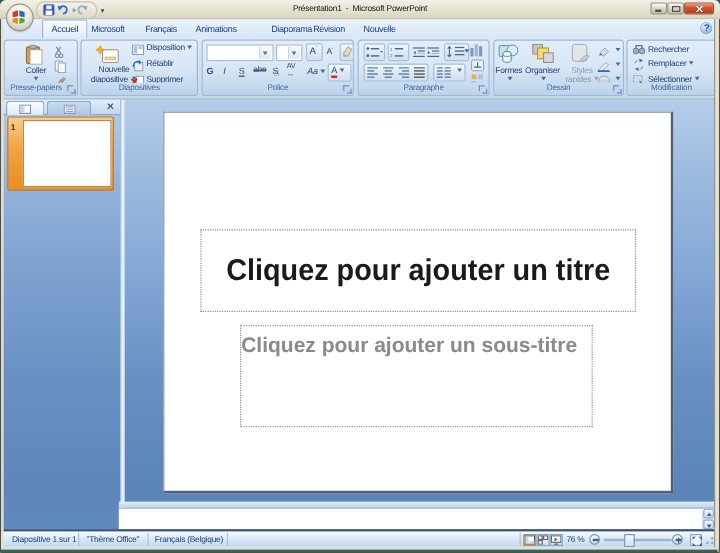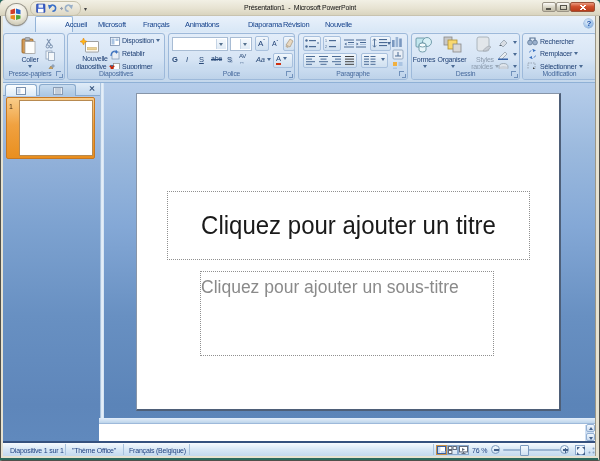--- a/index.html
+++ b/index.html
@@ -19,40 +19,40 @@
 #btnclose:after{content:"";position:absolute;left:9px;top:2px;width:5.5px;height:4.5px;background:
  linear-gradient(45deg,transparent 43%,#fff 43%,#fff 57%,transparent 57%),
  linear-gradient(-45deg,transparent 43%,#fff 43%,#fff 57%,transparent 57%);}
 
 #qat{position:absolute;left:30px;top:1px;width:49px;height:13px;border:1px solid #c6c1ab;border-radius:7px;background:linear-gradient(#f4f2e9,#ddd8c5);}
 #qatmore{position:absolute;left:84px;top:5px;width:7px;height:6px;font-size:6px;color:#444;}
 
 #orb{position:absolute;left:6px;top:4px;width:21px;height:21px;border-radius:50%;background:radial-gradient(circle at 50% 30%,#ffffff,#ece9dc 50%,#c4bfa8 90%,#aaa590);box-shadow:0 0 0 1px #97948a,0 1px 2px rgba(0,0,0,.4);}
 
 #tabrow{position:absolute;left:1px;top:16px;width:596px;height:16px;background:linear-gradient(#e9f1fb,#d8e7f6);}
-.tab{position:absolute;top:20px;font-size:7.5px;color:#15428b;letter-spacing:-0.3px;margin-left:22px;}
+.tab{position:absolute;top:20px;font-size:7.5px;color:#15428b;letter-spacing:-0.3px;}
 #tabsel{position:absolute;left:35px;top:16px;width:38px;height:16px;background:linear-gradient(#fbfdfe,#eaf2fb 60%,#dfeaf6);border:1px solid #94b4d8;border-bottom:none;border-radius:2px 2px 0 0;box-sizing:border-box;}
 
 #ribbon{position:absolute;left:1px;top:32px;width:596px;height:51px;background:linear-gradient(#dfeaf7,#d0e0f1 55%,#c5d8ec);border-bottom:1px solid #8fb1d6;box-sizing:border-box;}
 .group{position:absolute;top:1px;height:47px;border:1px solid #9db9da;border-radius:3px;background:linear-gradient(#e3edf9,#d7e5f5 55%,#cbddf0 72%,#c2d5eb);box-sizing:border-box;}
 .glabel{position:absolute;left:0;bottom:0;width:100%;height:10px;background:linear-gradient(#cadcf0,#bdd2e9);color:#46699c;font-size:6.8px;text-align:center;line-height:10px;border-radius:0 0 2px 2px;letter-spacing:-0.2px;}
 .launch{position:absolute;right:1px;bottom:1px;width:8px;height:8px;}
 .launch:after{content:"";position:absolute;left:1px;top:1px;width:4px;height:4px;border:1px solid #7191bb;border-right:none;border-bottom:none;}
 .launch:before{content:"";position:absolute;left:4px;top:4px;width:3px;height:3px;border:1px solid #7191bb;border-left:none;border-top:none;}
 .btext{position:absolute;font-size:7px;color:#1d3e73;letter-spacing:-0.2px;white-space:nowrap;}
 .ctext{position:absolute;font-size:7px;color:#1d3e73;letter-spacing:-0.2px;white-space:nowrap;text-align:center;}
 .gray{color:#8d9cae;}
 .arr:after{content:"";display:inline-block;margin-left:2px;margin-bottom:1px;width:0;height:0;border-left:2.5px solid transparent;border-right:2.5px solid transparent;border-top:3px solid #4a6a94;}
 .grayarr:after{border-top-color:#97a5b5;}
 .minibtn{position:absolute;border:1px solid #a8c0dd;border-radius:2px;background:linear-gradient(#f2f7fc,#dde9f5 50%,#d0e0f0);box-sizing:border-box;}
 .combo{position:absolute;border:1px solid #a8bcd4;background:#fff;box-sizing:border-box;}
 .cdrop{position:absolute;right:1px;top:1px;bottom:1px;width:9px;background:linear-gradient(#f5f9fd,#dfeaf5);border-left:1px solid #c5d4e5;}
 .cdrop:after{content:"";position:absolute;left:2px;top:4px;width:0;height:0;border-left:2.5px solid transparent;border-right:2.5px solid transparent;border-top:3px solid #55718f;}
 
-#main{position:absolute;left:1px;top:83px;width:596px;height:358px;background:linear-gradient(#b6cdea 0%,#9cbade 18%,#84a8d6 40%,#6890c2 65%,#5b84b8 90%,#5e86ba 100%);overflow:hidden;}
+#main{position:absolute;left:1px;top:83px;width:596px;height:358px;background:linear-gradient(#b6cdea 0%,#9cbade 18%,#84a8d6 40%,#6890c2 65%,#5b84b8 90%,#5e86ba 100%);overflow:hidden;font-weight:bold;}
 #lpanel{position:absolute;left:0px;top:0px;width:100px;height:358px;background:linear-gradient(#b7cdea 0%,#93b2da 20%,#7da2d0 40%,#6890c2 65%,#5e86ba 90%,#6089bd 100%);}
 #ldivider{position:absolute;left:99px;top:0;width:4px;height:358px;background:linear-gradient(90deg,#8fafd2,#eef5fc 45%,#cfe0f1);}
 #ptabbar{position:absolute;left:0;top:0;width:99px;height:13px;background:linear-gradient(#e0ecf8,#c2d8ee);border-bottom:1px solid #8aaacc;box-sizing:border-box;}
 .ptab{position:absolute;top:1px;height:12px;border:1px solid #8aaacc;border-bottom:none;border-radius:3px 3px 0 0;box-sizing:border-box;}
 #ptab1{left:4px;width:32px;background:linear-gradient(#fbfdfe,#dcebf8);}
 #ptab2{left:38px;width:37px;background:linear-gradient(#c8dcf0,#aac6e2);}
 #pclose{position:absolute;right:6px;top:3px;width:6px;height:6px;}
 #pclose:after{content:"";position:absolute;left:0;top:2.2px;width:6px;height:1.4px;background:#3a567e;transform:rotate(45deg);}
 #pclose:before{content:"";position:absolute;left:0;top:2.2px;width:6px;height:1.4px;background:#3a567e;transform:rotate(-45deg);}
 #thumb{position:absolute;left:5px;top:14px;width:89px;height:62px;background:linear-gradient(#f9cd8a,#f0a140 45%,#e98f1f);border:1px solid #c87820;border-radius:2px;box-sizing:border-box;}

